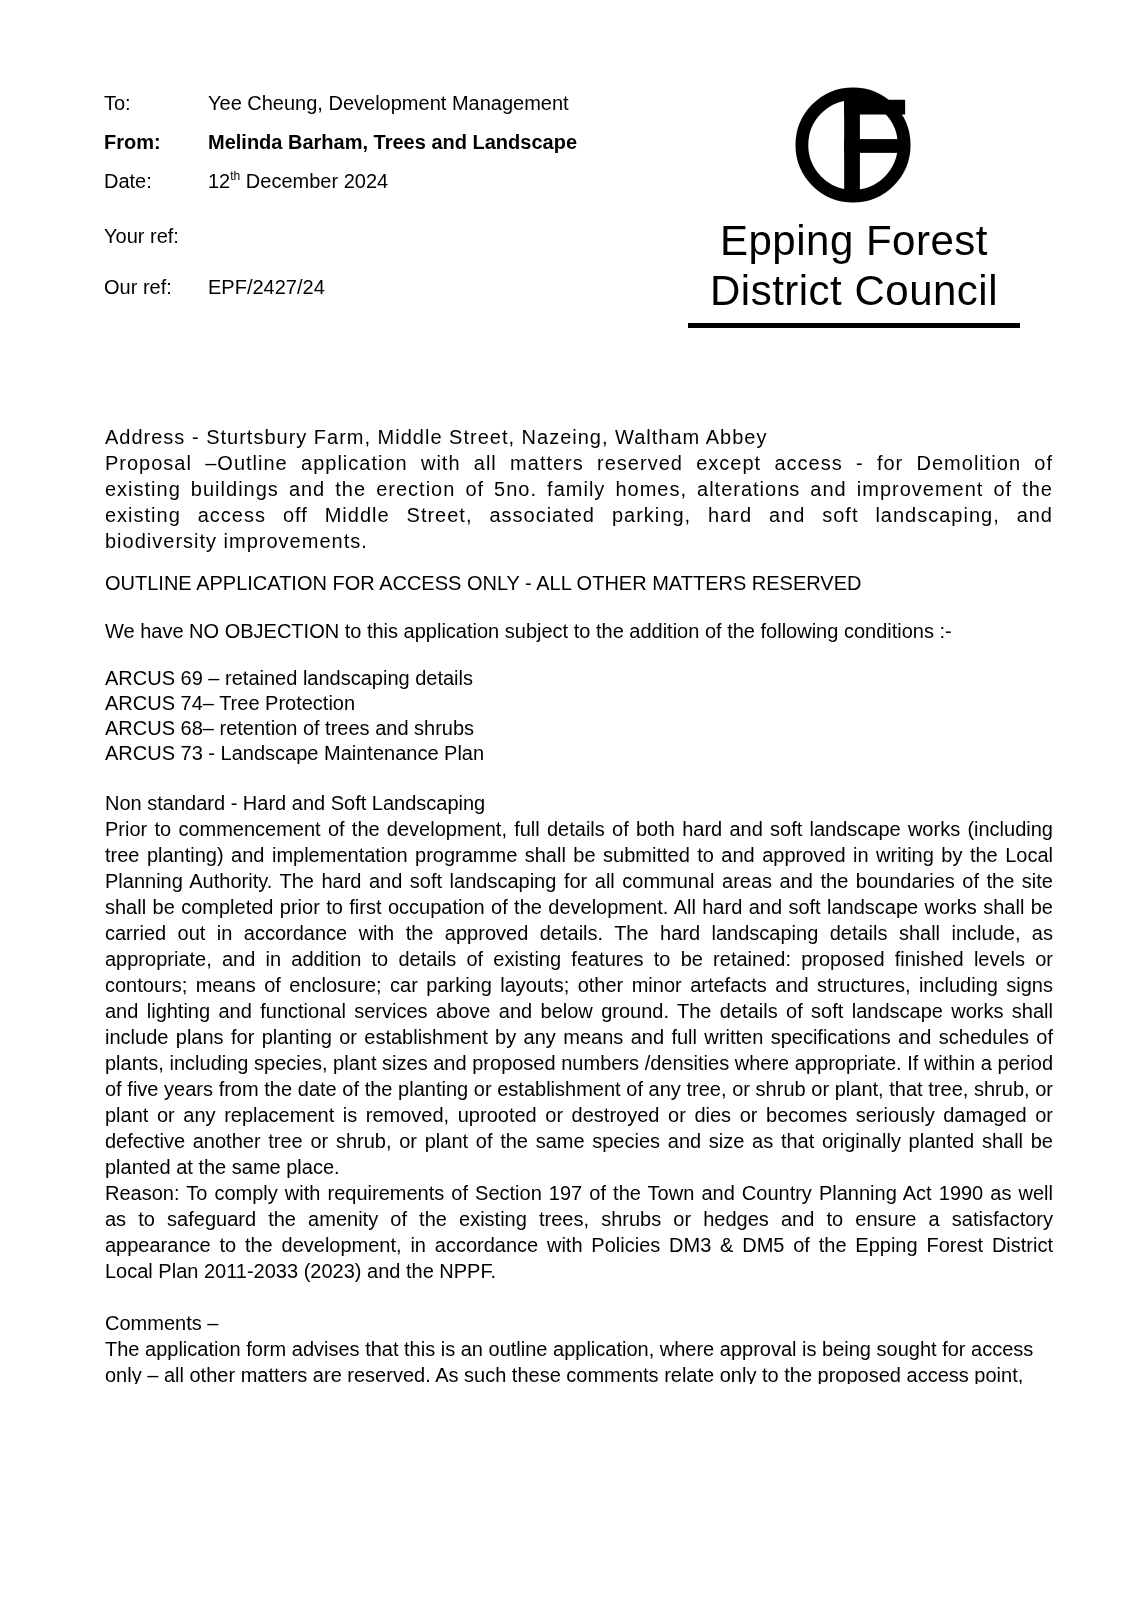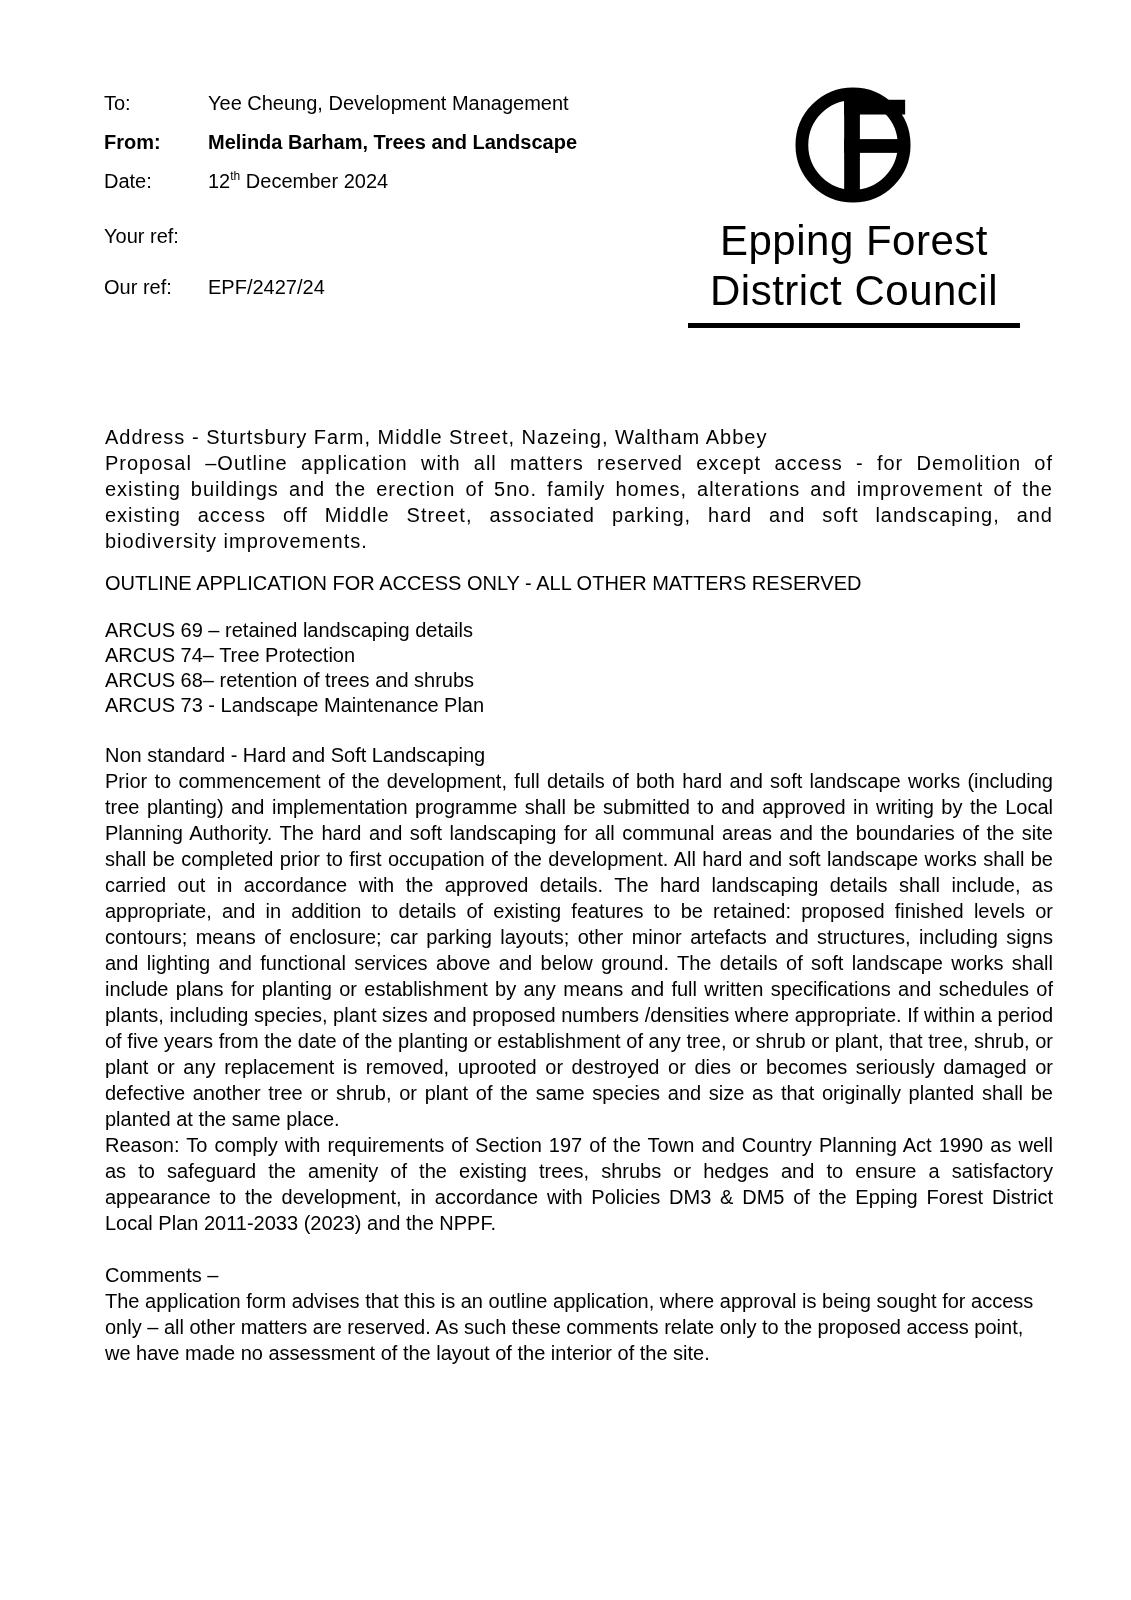--- a/index.html
+++ b/index.html
@@ -126,20 +126,21 @@
     <div class="logo-line">District Council</div>
     <div class="logo-rule"></div>
   </div>
 
   <div class="body-block">
     <div class="address-line">Address -  Sturtsbury Farm, Middle Street, Nazeing, Waltham Abbey</div>
     <div class="proposal-paragraph">Proposal –Outline application with all matters reserved except access - for Demolition of existing buildings and the erection of 5no. family homes, alterations and improvement of the existing access off Middle Street, associated parking, hard and soft landscaping, and biodiversity improvements.</div>
 
     <div class="outline-heading">OUTLINE APPLICATION FOR ACCESS ONLY - ALL OTHER MATTERS RESERVED</div>
 
+    <div class="no-objection-line">We have NO OBJECTION to this application subject to the addition of the following conditions :-</div>
 
     <div class="conditions-list">
       <div class="condition-item">ARCUS 69 – retained landscaping details</div>
       <div class="condition-item">ARCUS 74– Tree Protection</div>
       <div class="condition-item">ARCUS 68– retention of trees and shrubs</div>
       <div class="condition-item">ARCUS 73 - Landscape Maintenance Plan</div>
     </div>
 
     <div class="non-standard-heading">Non standard - Hard and Soft Landscaping</div>
     <div class="justify">Prior to commencement of the development, full details of both hard and soft landscape works (including tree planting) and implementation programme shall be submitted to and approved in writing by the Local Planning Authority. The hard and soft landscaping for all communal areas and the boundaries of the site shall be completed prior to first occupation of the development. All hard and soft landscape works shall be carried out in accordance with the approved details. The hard landscaping details shall include, as appropriate, and in addition to details of existing features to be retained: proposed finished levels or contours; means of enclosure; car parking layouts; other minor artefacts and structures, including signs and lighting and functional services above and below ground. The details of soft landscape works shall include plans for planting or establishment by any means and full written specifications and schedules of plants, including species, plant sizes and proposed numbers /densities where appropriate. If within a period of five years from the date of the planting or establishment of any tree, or shrub or plant, that tree, shrub, or plant or any replacement is removed, uprooted or destroyed or dies or becomes seriously damaged or defective another tree or shrub, or plant of the same species and size as that originally planted shall be planted at the same place.</div>

